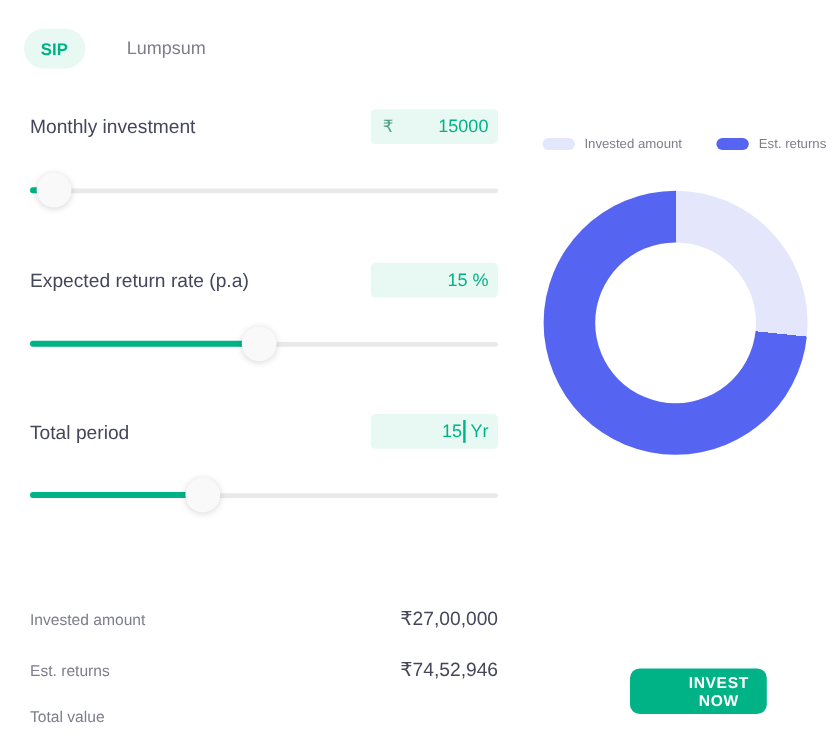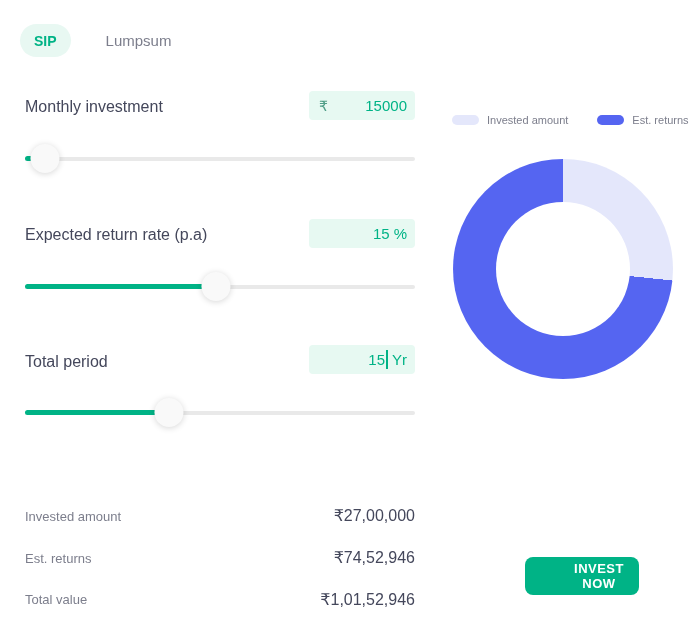--- a/index.html
+++ b/index.html
@@ -125,18 +125,17 @@
 <div class="summary-row" style="top:506px;">
   <span class="summary-label">Invested amount</span>
   <span class="summary-value">₹27,00,000</span>
 </div>
 <div class="summary-row" style="top:548px;">
   <span class="summary-label">Est. returns</span>
   <span class="summary-value">₹74,52,946</span>
 </div>
 <div class="summary-row" style="top:590px;align-items:center;">
   <span class="summary-label">Total value</span>
-  <span class="summary-value">₹1,01,52,946</span>
 </div>
 
 <button class="cta">
   <span>INVEST NOW</span>
 </button>
 
 </body></html>

